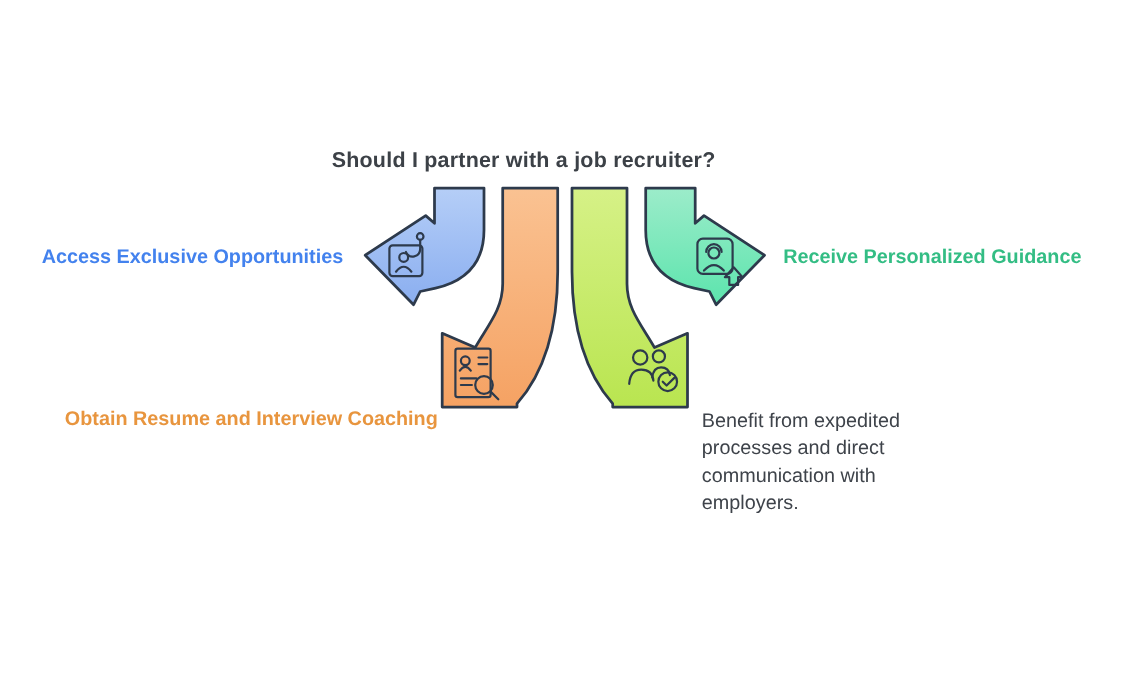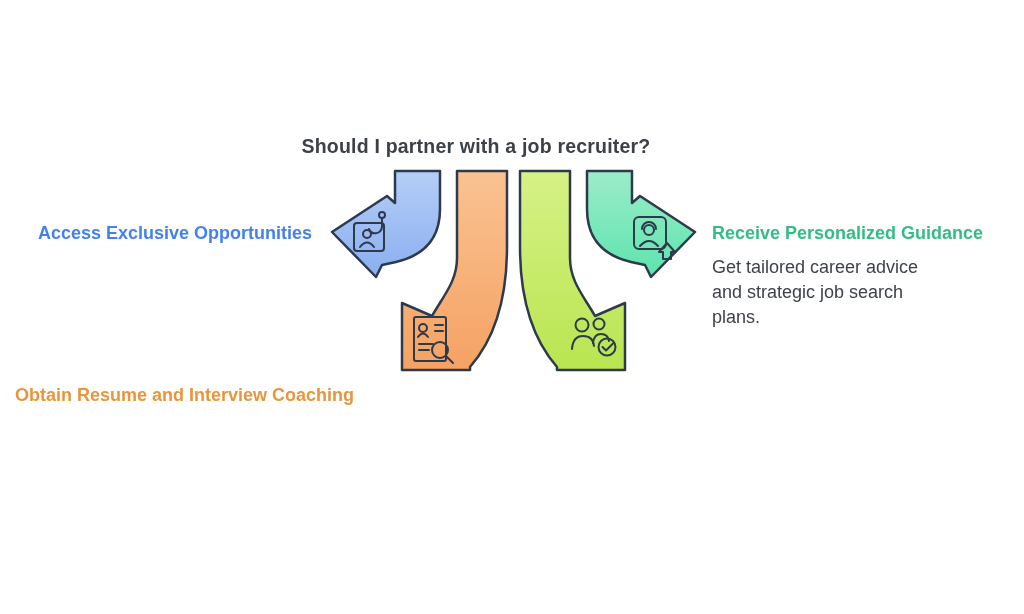--- a/index.html
+++ b/index.html
@@ -33,22 +33,22 @@
     white-space:nowrap;
   }
   .block p{
     margin:0;
     font-size:18px;
     line-height:25px;
     color:#3e434a;
     white-space:pre-line;
   }
   .s1{right:712px;top:223px;text-align:left;}
-  .s2{right:670px;top:370px;text-align:center;margin-top:15px;}
-  .s3{left:712px;top:223px;text-align:left;}
+  .s2{right:626px;top:370px;text-align:center;}
+  .s3{left:712px;top:223px;text-align:right;}
   .s4{left:638px;top:370px;text-align:left;}
   .s1 h2{color:#4382ee;}
   .s2 h2{color:#e8953e;}
   .s3 h2{color:#33bd84;}
   .s4 h2{color:#90bf3e;}
 </style>
 </head>
 <body>
 
 <div class="canvas">
@@ -121,21 +121,22 @@
   <section class="block s1">
     <h2>Access Exclusive Opportunities</h2>
   </section>
 
   <section class="block s2">
     <h2>Obtain Resume and Interview Coaching</h2>
   </section>
 
   <section class="block s3">
     <h2>Receive Personalized Guidance</h2>
-    <p>Get tailored career advice
-and strategic job search
-plans.</p>
   </section>
 
   <section class="block s4">
+    <p>Benefit from expedited
+processes and direct
+communication with
+employers.</p>
   </section>
 
 </div>
 
 </body></html>

